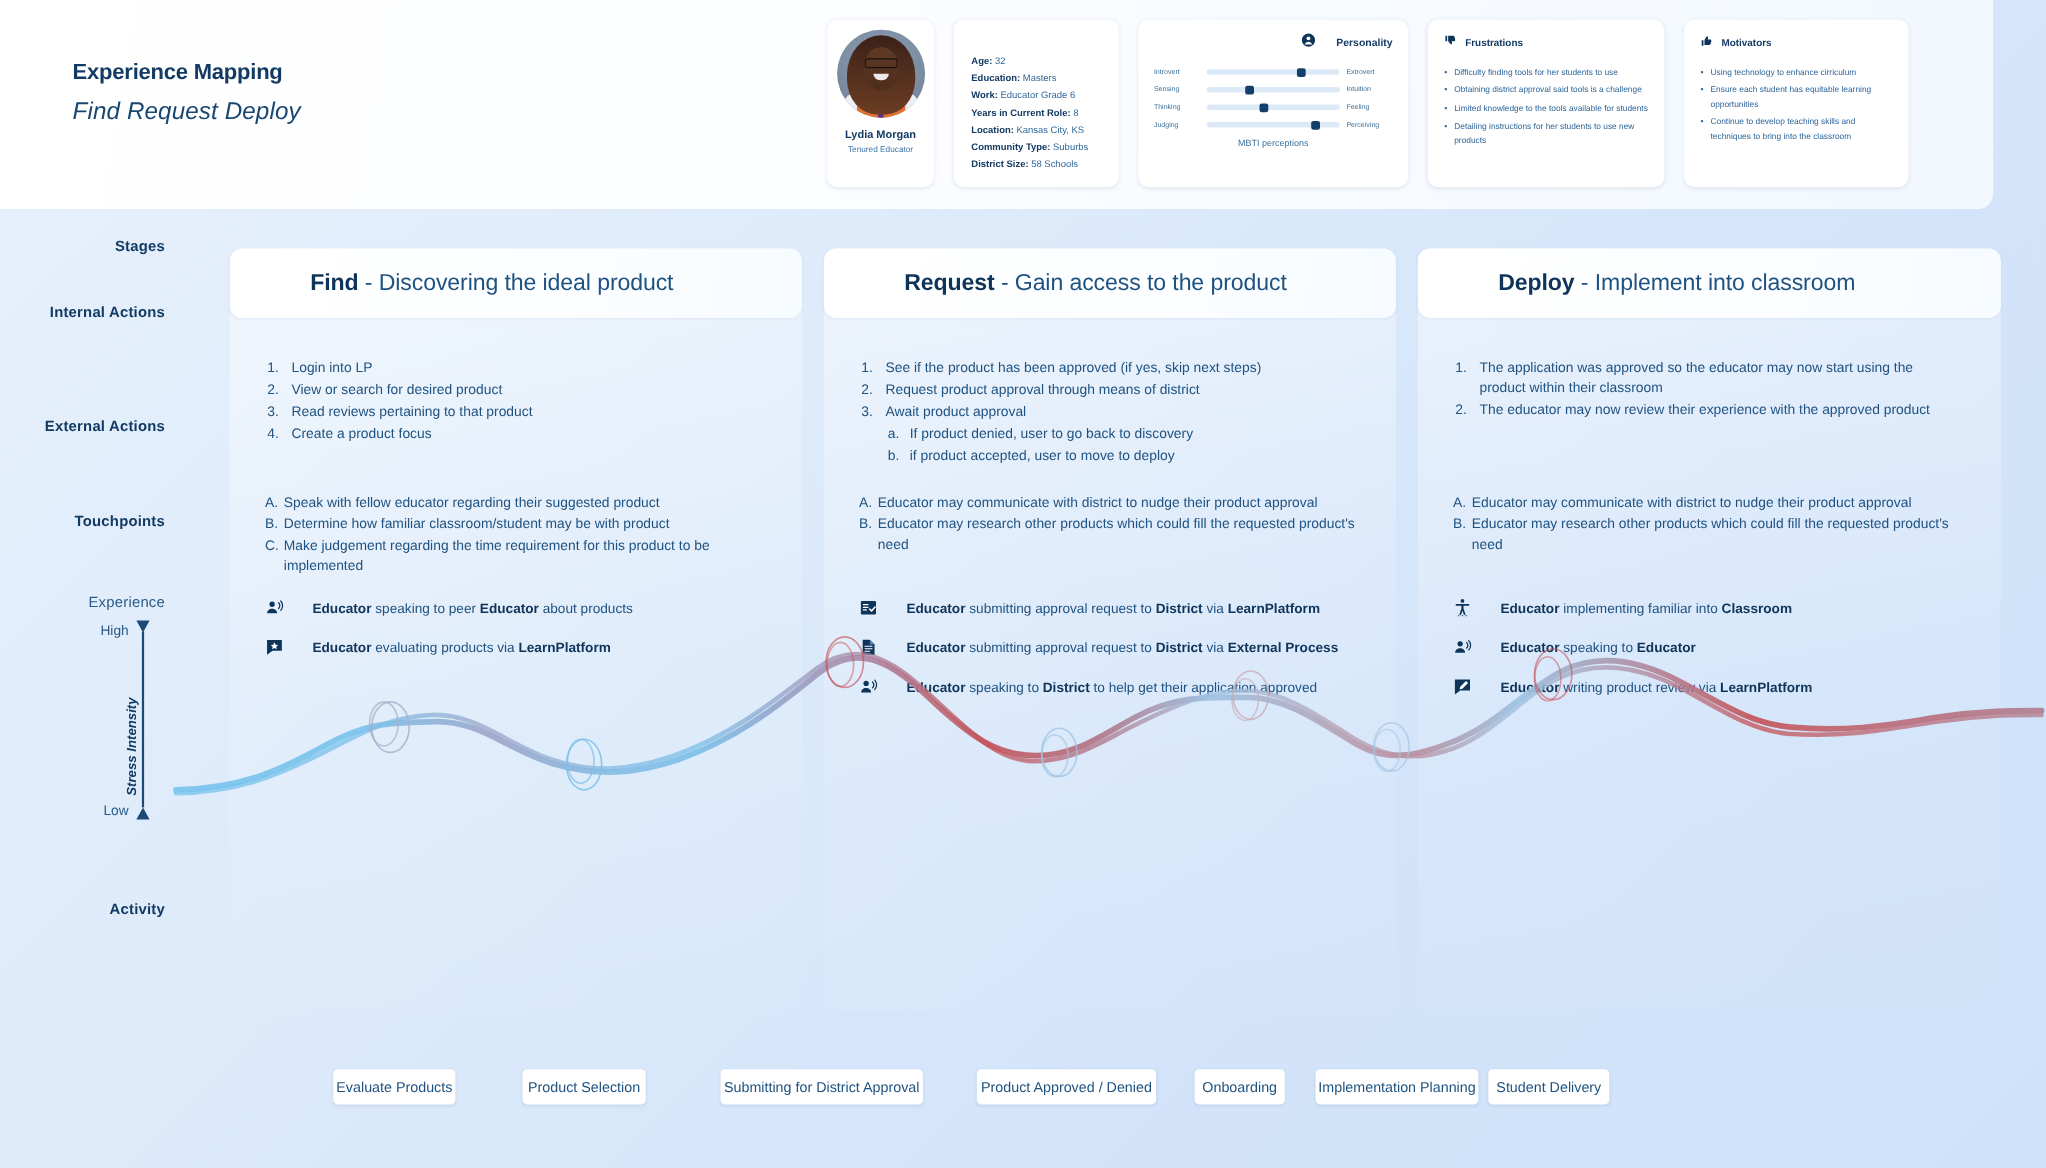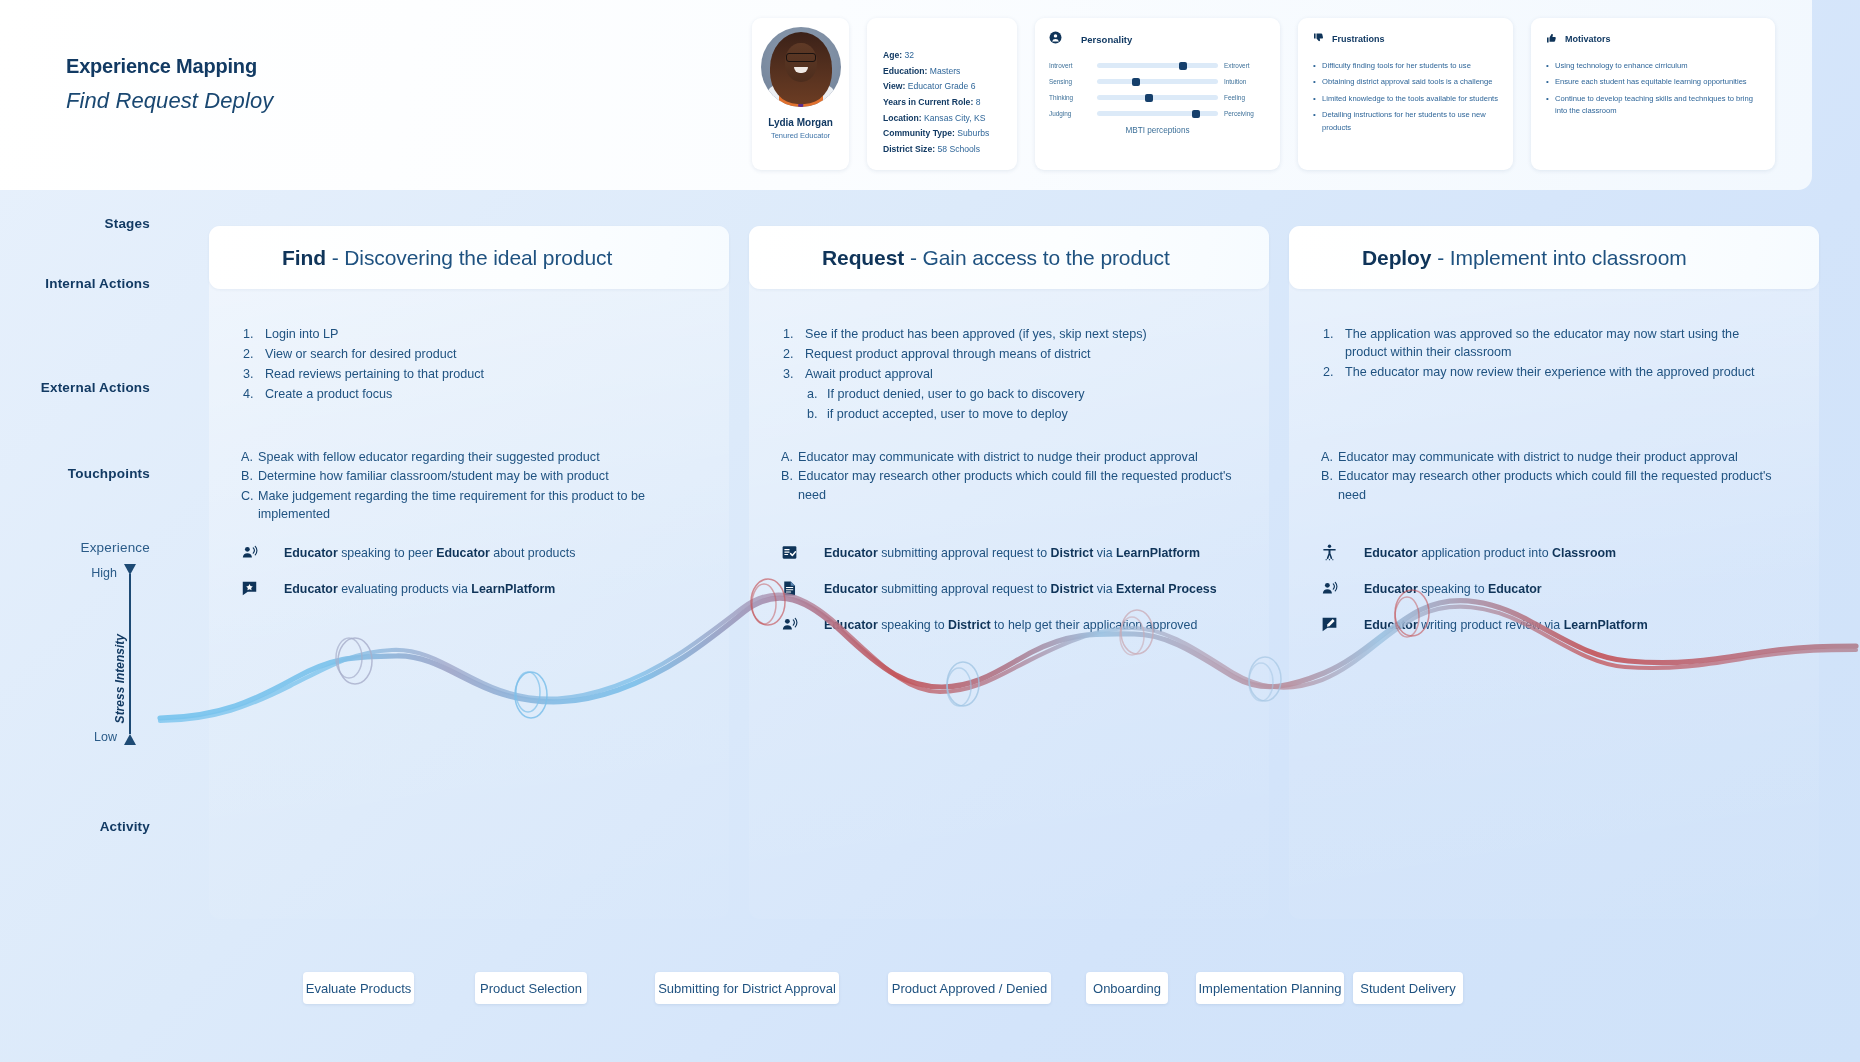--- a/index.html
+++ b/index.html
@@ -72,36 +72,36 @@
     background: #eceff3; border-radius: 0 10px 0 0;
   }
   .persona-name { font-size: 10px; font-weight: bold; color: #123a63; margin-top: 10px; }
   .persona-role { font-size: 7.5px; color: #3f74a8; margin-top: 3px; }
 
   .card-demo { width: 150px; min-height: 152px; padding: 30px 0 10px 16px; }
   .demo-line { font-size: 8.6px; color: #2f6699; line-height: 1.82; }
   .demo-line b { color: #123a63; font-weight: bold; }
 
   .card-pers { width: 245px; min-height: 152px; padding: 12px 14px 8px 14px; }
-  .pers-head { display: flex; align-items: center; gap: 19px; margin-bottom: 14px; }
+  .pers-head { display: flex; align-items: center; gap: 19px; margin-bottom: 14px; justify-content: flex-end; }
   .pers-head-label { font-size: 9.5px; font-weight: bold; color: #123a63; }
   .mbti-row { display: flex; align-items: center; gap: 6px; margin-bottom: 9px; }
   .mbti-left { width: 42px; font-size: 6.4px; color: #3d7099; text-align: left; }
   .mbti-right { width: 42px; font-size: 6.4px; color: #3d7099; text-align: left; }
   .mbti-track {
     position: relative; flex: 1; height: 5px; background: #dceaf8; border-radius: 3px;
   }
   .mbti-dot {
     position: absolute; top: -1.5px; width: 8px; height: 8px; border-radius: 2px;
     background: #153f6b; transform: translateX(-50%);
   }
   .mbti-caption { text-align: center; font-size: 8.2px; color: #3d7099; margin-top: 6px; }
 
   .card-frus { width: 215px; min-height: 152px; padding: 12px 14px 8px 15px; }
-  .card-motv { width: 244px; min-height: 152px; padding: 12px 14px 8px 15px; }
+  .card-motv { width: 204px; min-height: 152px; padding: 12px 14px 8px 15px; }
   .blk-head { display: flex; align-items: center; gap: 7px; margin-bottom: 12px; }
   .blk-head-label { font-size: 9px; font-weight: bold; color: #123a63; }
   .blk-list { list-style: none; }
   .blk-list li {
     font-size: 7.6px; color: #2f6699; line-height: 1.68; margin-bottom: 3.5px;
     padding-left: 9px; position: relative;
   }
   .blk-list li::before {
     content: "•"; position: absolute; left: 0; top: -1px; color: #2f6699; font-size: 8px;
   }
@@ -215,21 +215,21 @@
         <div class="av-smile"></div>
     </div>
     <div class="persona-name">Lydia Morgan</div>
     <div class="persona-role">Tenured Educator</div>
   </div>
 
   <div class="card card-demo">
     <div id="demo-list">
         <div class="demo-line"><b>Age:</b><span> 32</span></div>
         <div class="demo-line"><b>Education:</b><span> Masters</span></div>
-        <div class="demo-line"><b>View:</b><span> Educator Grade 6</span></div>
+        <div class="demo-line"><b>Work:</b><span> Educator Grade 6</span></div>
         <div class="demo-line"><b>Years in Current Role:</b><span> 8</span></div>
         <div class="demo-line"><b>Location:</b><span> Kansas City, KS</span></div>
         <div class="demo-line"><b>Community Type:</b><span> Suburbs</span></div>
         <div class="demo-line"><b>District Size:</b><span> 58 Schools</span></div>
       </div>
   </div>
 
   <div class="card card-pers">
     <div class="pers-head">
       <span>
@@ -429,21 +429,21 @@
     </div>
     <div class="touch-block">
       <div class="touch-item">
         <span class="touch-ico"><svg width="17" height="17" viewBox="0 0 24 24" fill="#0f3459">
             <circle cx="12" cy="3.2" r="2.4"></circle>
             <path d="M3.4 7.2h17.2v2.1H13.4v4.1l2.6 7.2-2 .8-2-5.7-2 5.7-2-.8 2.6-7.2V9.3H3.4z"></path>
             <circle cx="7.3" cy="22.2" r="0.85"></circle>
             <circle cx="12" cy="22.2" r="0.85"></circle>
             <circle cx="16.7" cy="22.2" r="0.85"></circle>
           </svg></span>
-        <span class="touch-txt"><b>Educator</b><span> application  product into </span><b>Classroom</b></span>
+        <span class="touch-txt"><b>Educator</b><span> implementing  familiar into </span><b>Classroom</b></span>
       </div>
       <div class="touch-item">
         <span class="touch-ico"><svg width="17" height="17" viewBox="0 0 24 24" fill="#0f3459">
             <circle cx="9" cy="7.5" r="3.4"></circle>
             <path d="M2.6 19c0-3.6 2.9-5.8 6.4-5.8s6.4 2.2 6.4 5.8z"></path>
             <path d="M17.3 5.6a5.6 5.6 0 0 1 0 7.4" stroke="#0f3459" stroke-width="1.6" fill="none" stroke-linecap="round"></path>
             <path d="M20.1 3.3a8.8 8.8 0 0 1 0 12" stroke="#0f3459" stroke-width="1.6" fill="none" stroke-linecap="round"></path>
           </svg></span>
         <span class="touch-txt"><b>Educator</b><span> speaking to </span><b>Educator</b></span>
       </div>

